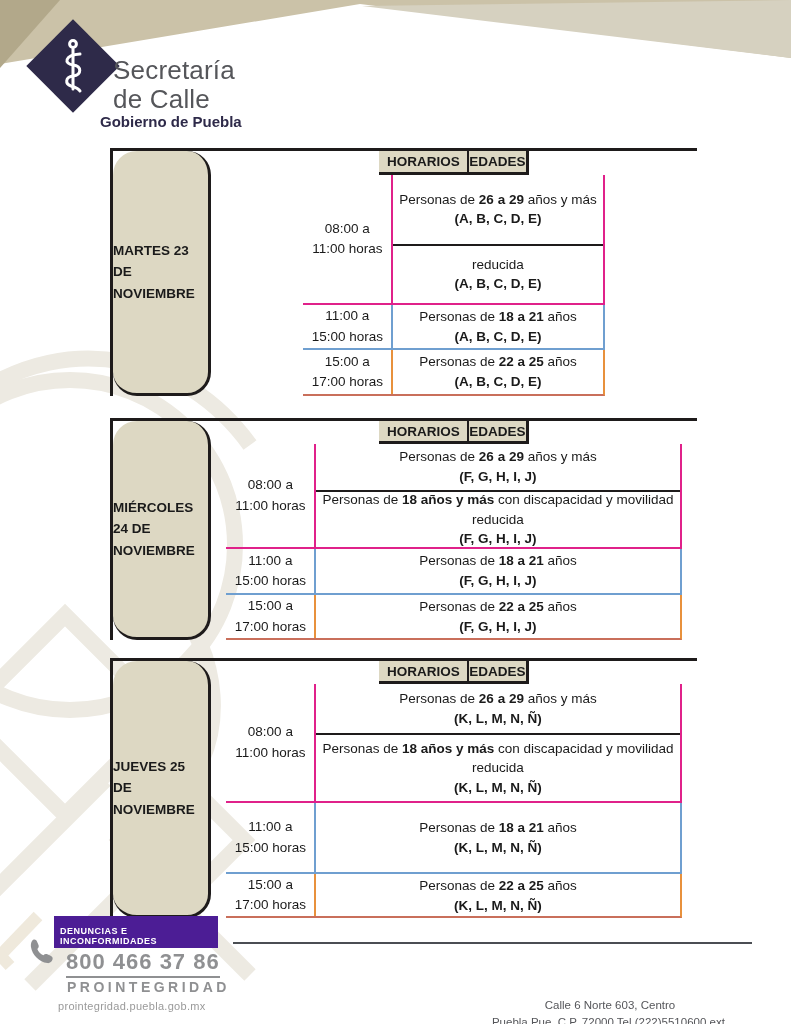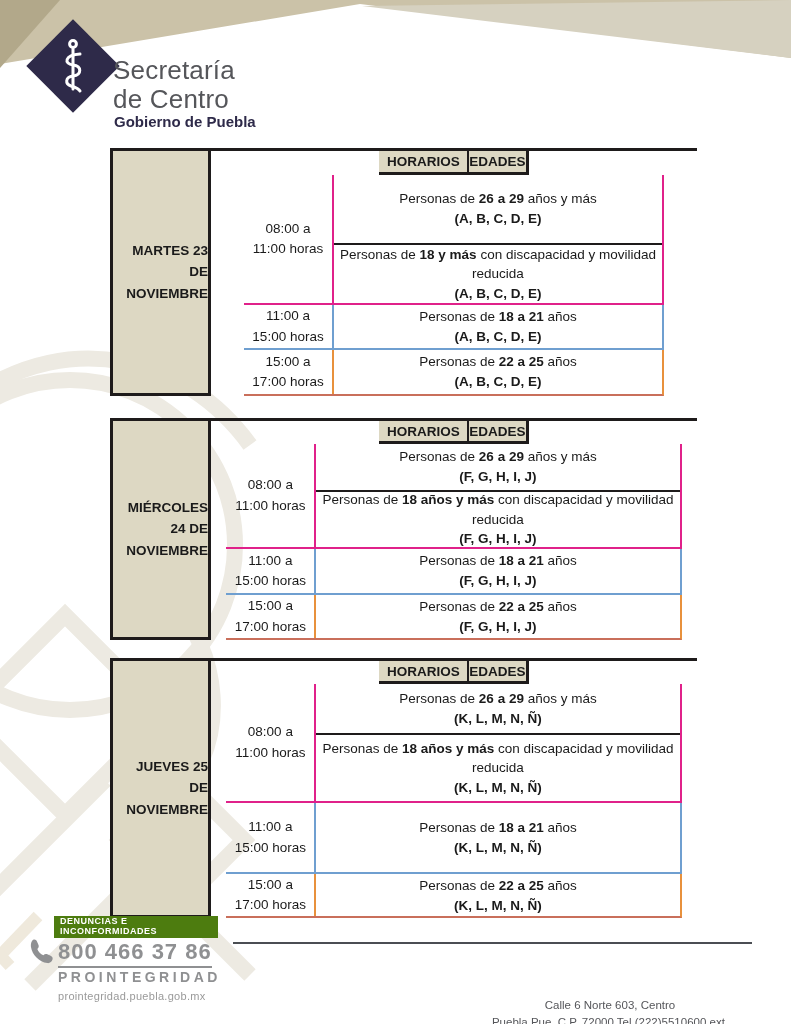--- a/index.html
+++ b/index.html
@@ -31,37 +31,37 @@
   }
   .diamond {
     position:absolute; left:40px; top:33px; width:66px; height:66px;
     background: var(--navy);
     transform: rotate(45deg);
     z-index:2;
   }
   .logo-icon { position:absolute; left:56px; top:38px; width:34px; height:56px; z-index:3; }
   .title-block { position:absolute; left:113px; top:56px; z-index:3;
     font-size:26px; line-height:1.1; color:#55565a; letter-spacing:.2px; }
-  .subtitle { position:absolute; left:114px; top:113px; z-index:3;
+  .subtitle { position:absolute; left:100px; top:113px; z-index:3;
     font-size:15px; font-weight:bold; color: var(--navy); }
   
   .watermark { position:absolute; z-index:0; }
   
   .vtable {
     position:absolute; left:110px; width:587px;
     display:flex;
     border-top:3px solid #1e1b1b; border-left:3px solid #1e1b1b;
     z-index:1;
   }
   .daycol {
     width:98px; flex:0 0 98px;
     background: var(--cell-tan);
     border-right:3px solid #1e1b1b; border-bottom:3px solid #1e1b1b;
-    display:flex; flex-direction:column; justify-content:center; align-items:flex-end;
-    font-weight:bold; font-size:13.5px; line-height:1.6; text-align:center;
+    display:flex; flex-direction:column; justify-content:center; align-items:flex-start;
+    font-weight:bold; font-size:13.5px; line-height:1.6; text-align:center;border-radius:24px;
   }
   .rcol { flex:1; display:flex; flex-direction:column;align-items:center; }
   .hdr { display:flex; background: var(--cell-tan);
     border-bottom:3px solid #1e1b1b; border-right:3px solid #1e1b1b; }
   .hdr-h { width:90px; flex:0 0 90px; border-right:2px solid #1e1b1b;
     display:flex; align-items:center; justify-content:center;
     font-weight:bold; font-size:13.5px; }
   .hdr-e { flex:1; display:flex; align-items:center; justify-content:center;
     font-weight:bold; font-size:13.5px; }
   .block { display:flex; border-right:2.5px solid; border-bottom:2.5px solid; }
@@ -70,27 +70,27 @@
     font-size:13.5px; line-height:1.5; }
   .entries { flex:1; display:flex; flex-direction:column; }
   .entry { display:flex; flex-direction:column; justify-content:center; align-items:center;
     font-size:13.5px; line-height:1.45; text-align:center; padding:2px 6px; }
   .entry + .entry { border-top:2.5px solid #1e1b1b; }
   .entry .l1 { white-space:nowrap; }
   .entry b, .entry .grp { font-weight:bold; }
   
   .footer-left { position:absolute; left:28px; top:916px; width:190px; z-index:1; }
   .badge { display:inline-block; margin-left:26px;
-    background:#4d7c0f; color:#ffffff; font-size:9px; font-weight:bold;
-    letter-spacing:.5px; padding:0 6px 2px 6px; }
+    background:#4c1d95; color:#ffffff; font-size:9px; font-weight:bold;
+    letter-spacing:.5px; padding:10px 6px 2px 6px; }
   .phone-icon { position:absolute; left:0; top:17px; width:28px; height:38px; }
-  .phone-number { margin-left:30px; margin-top:1px; font-size:22px; font-weight:bold;
+  .phone-number { margin-left:38px; margin-top:1px; font-size:22px; font-weight:bold;
     color:#8f9092; letter-spacing:1px; white-space:nowrap;
     border-bottom:2px solid #8f9092; display:inline-block; padding-bottom:1px; }
-  .program { margin-left:30px; margin-top:1px; font-size:14px; font-weight:bold;
+  .program { margin-left:39px; margin-top:1px; font-size:14px; font-weight:bold;
     color:#8f9092; letter-spacing:3.5px; }
   .url { margin-left:30px; margin-top:5px; font-size:11px; color:#9a9a9a; letter-spacing:.3px; }
   .footer-divider { position:absolute; left:233px; top:942px; width:519px;
     border-top:2.5px solid #4b4e53; z-index:1; }
   .address { position:absolute; left:460px; top:997px; width:300px; z-index:1;
     text-align:center; font-size:11.5px; line-height:1.5; color:#55565a; }
 </style>
 </head>
 <body>
 
@@ -122,21 +122,21 @@
   <div class="diamond"></div>
   <svg class="logo-icon" viewBox="0 0 34 56">
     <g fill="none" stroke="#ffffff" stroke-width="3" stroke-linecap="round">
       <circle cx="17" cy="6" r="3.4"></circle>
       <path d="M17 11 L17 51"></path>
       <path d="M24 16 C8 17 8 26 17 27 C26 28 26 37 17 38 C9 39 9 46 15 48 C20 49.5 23 51 24 53"></path>
     </g>
   </svg>
   <div class="title-block">
     <div>Secretaría</div>
-    <div>de Centro</div>
+    <div>de Calle</div>
   </div>
   <div class="subtitle">Gobierno de Puebla</div>
 
   <div id="tables-root">
       <div class="vtable" style="top: 148px;">
       <div class="daycol">
           <div>MARTES 23</div>
           <div>DE</div>
           <div>NOVIEMBRE</div>
         </div>
@@ -150,21 +150,20 @@
               <div class="timecell" style="border-right-color: rgb(224, 33, 138);">
                 <div>08:00 a</div>
                 <div>11:00 horas</div>
               </div>
               <div class="entries">
                 <div class="entry" style="height: 70px;">
                   <div class="l1"><span>Personas de </span><b>26 a 29</b><span> años y más</span></div>
                   <div class="grp">(A, B, C, D, E)</div>
                 </div>
                 <div class="entry" style="height: 60px;">
-                  <div class="l1"><span>Personas de </span><b>18 y más</b><span> con discapacidad y movilidad</span></div>
                   <div>reducida</div>
                   <div class="grp">(A, B, C, D, E)</div>
                 </div>
               </div>
             </div>
             <div class="block" style="height: 45px; border-right-color: rgb(111, 159, 208); border-bottom-color: rgb(111, 159, 208);">
               <div class="timecell" style="border-right-color: rgb(111, 159, 208);">
                 <div>11:00 a</div>
                 <div>15:00 horas</div>
               </div>

